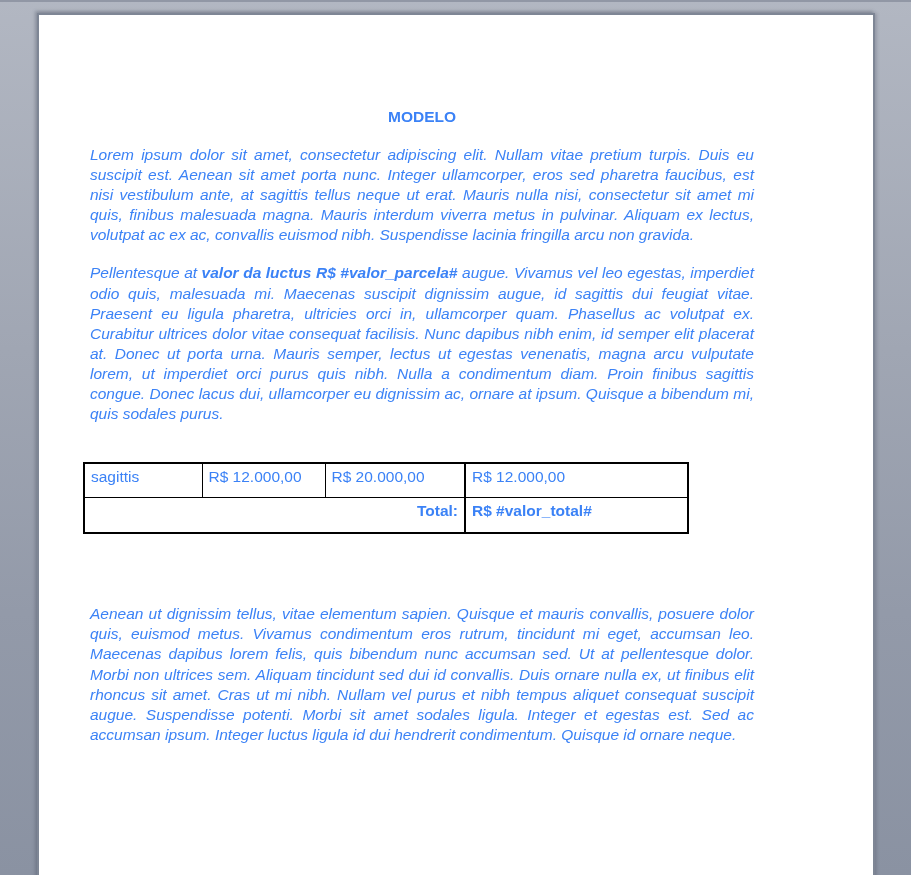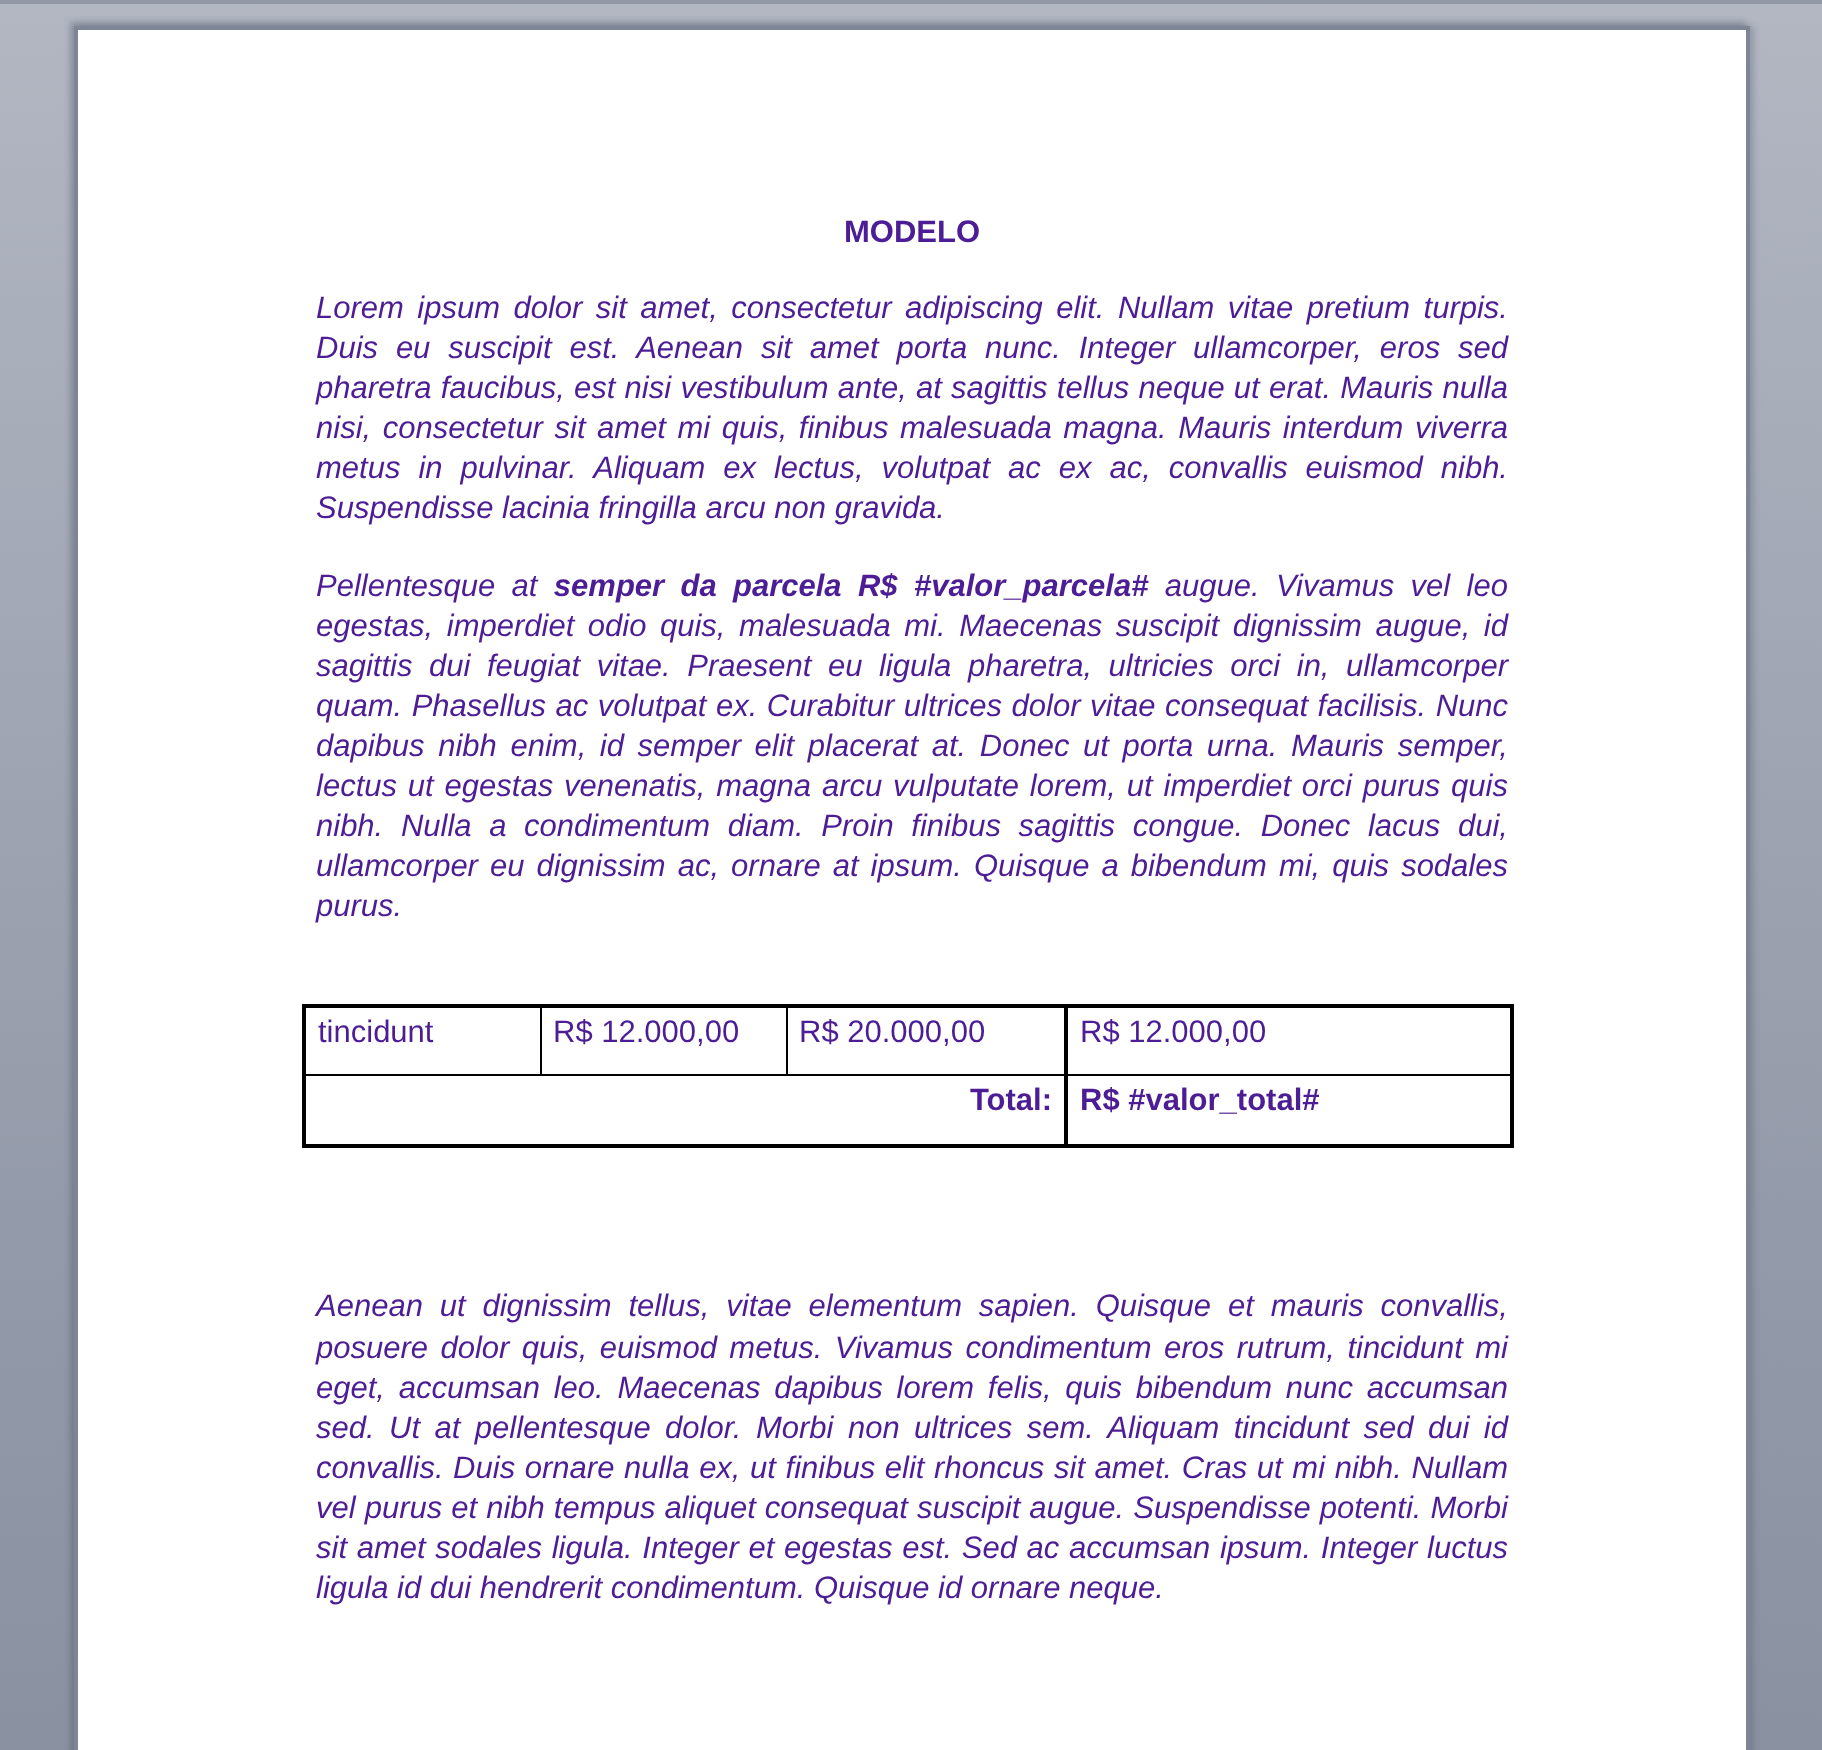--- a/index.html
+++ b/index.html
@@ -21,22 +21,22 @@
   }
   .page {
     position: absolute;
     left: 37px; top: 13px;
     width: 838px; height: 940px;
     background: #ffffff;
     border: 2px solid #7e8695;
     box-shadow: -2px -2px 3px rgba(70,78,95,0.35), 2px 0 3px rgba(70,78,95,0.25);
   }
   .content {
-    padding: 92px 119px 0 119px;
-    color: #4c1d95;
+    padding: 92px 119px 0 51px;
+    color: #3b82f6;
   }
   .doc-title {
     margin: 0 0 18px 0;
     font-size: 15.5px;
     font-weight: bold;
     line-height: 20px;
     text-align: center;
   }
   .para {
     margin: 0 0 18px 0;
@@ -83,28 +83,28 @@
 
   <div class="page">
     <div class="content">
 
       <h1 class="doc-title">MODELO</h1>
 
       <p class="para">Lorem ipsum dolor sit amet, consectetur adipiscing elit. Nullam vitae pretium turpis. Duis eu suscipit est. Aenean sit amet porta nunc. Integer ullamcorper, eros sed pharetra faucibus, est nisi vestibulum ante, at sagittis tellus neque ut erat. Mauris nulla nisi, consectetur sit amet mi quis, finibus malesuada magna. Mauris interdum viverra metus in pulvinar. Aliquam ex lectus, volutpat ac ex ac, convallis euismod nibh. Suspendisse lacinia fringilla arcu non gravida.</p>
 
       <p class="para">
         <span>Pellentesque at</span>
-        <span class="merge-field">semper da parcela R$ #valor_parcela#</span>
+        <span class="merge-field">valor da luctus R$ #valor_parcela#</span>
         <span>augue. Vivamus vel leo egestas, imperdiet odio quis, malesuada mi. Maecenas suscipit dignissim augue, id sagittis dui feugiat vitae. Praesent eu ligula pharetra, ultricies orci in, ullamcorper quam. Phasellus ac volutpat ex. Curabitur ultrices dolor vitae consequat facilisis. Nunc dapibus nibh enim, id semper elit placerat at. Donec ut porta urna. Mauris semper, lectus ut egestas venenatis, magna arcu vulputate lorem, ut imperdiet orci purus quis nibh. Nulla a condimentum diam. Proin finibus sagittis congue. Donec lacus dui, ullamcorper eu dignissim ac, ornare at ipsum. Quisque a bibendum mi, quis sodales purus.</span>
       </p>
 
       <table class="doc-table">
         <tbody>
         <tr class="data-row">
-          <td class="col-1">tincidunt</td>
+          <td class="col-1">sagittis</td>
           <td class="col-2">R$ 12.000,00</td>
           <td class="col-3">R$ 20.000,00</td>
           <td class="col-4">R$ 12.000,00</td>
         </tr>
         <tr class="total-row">
           <td class="total-label" colspan="3">Total:</td>
           <td class="col-4 total-value">R$ #valor_total#</td>
         </tr>
       </tbody>
         </table>

